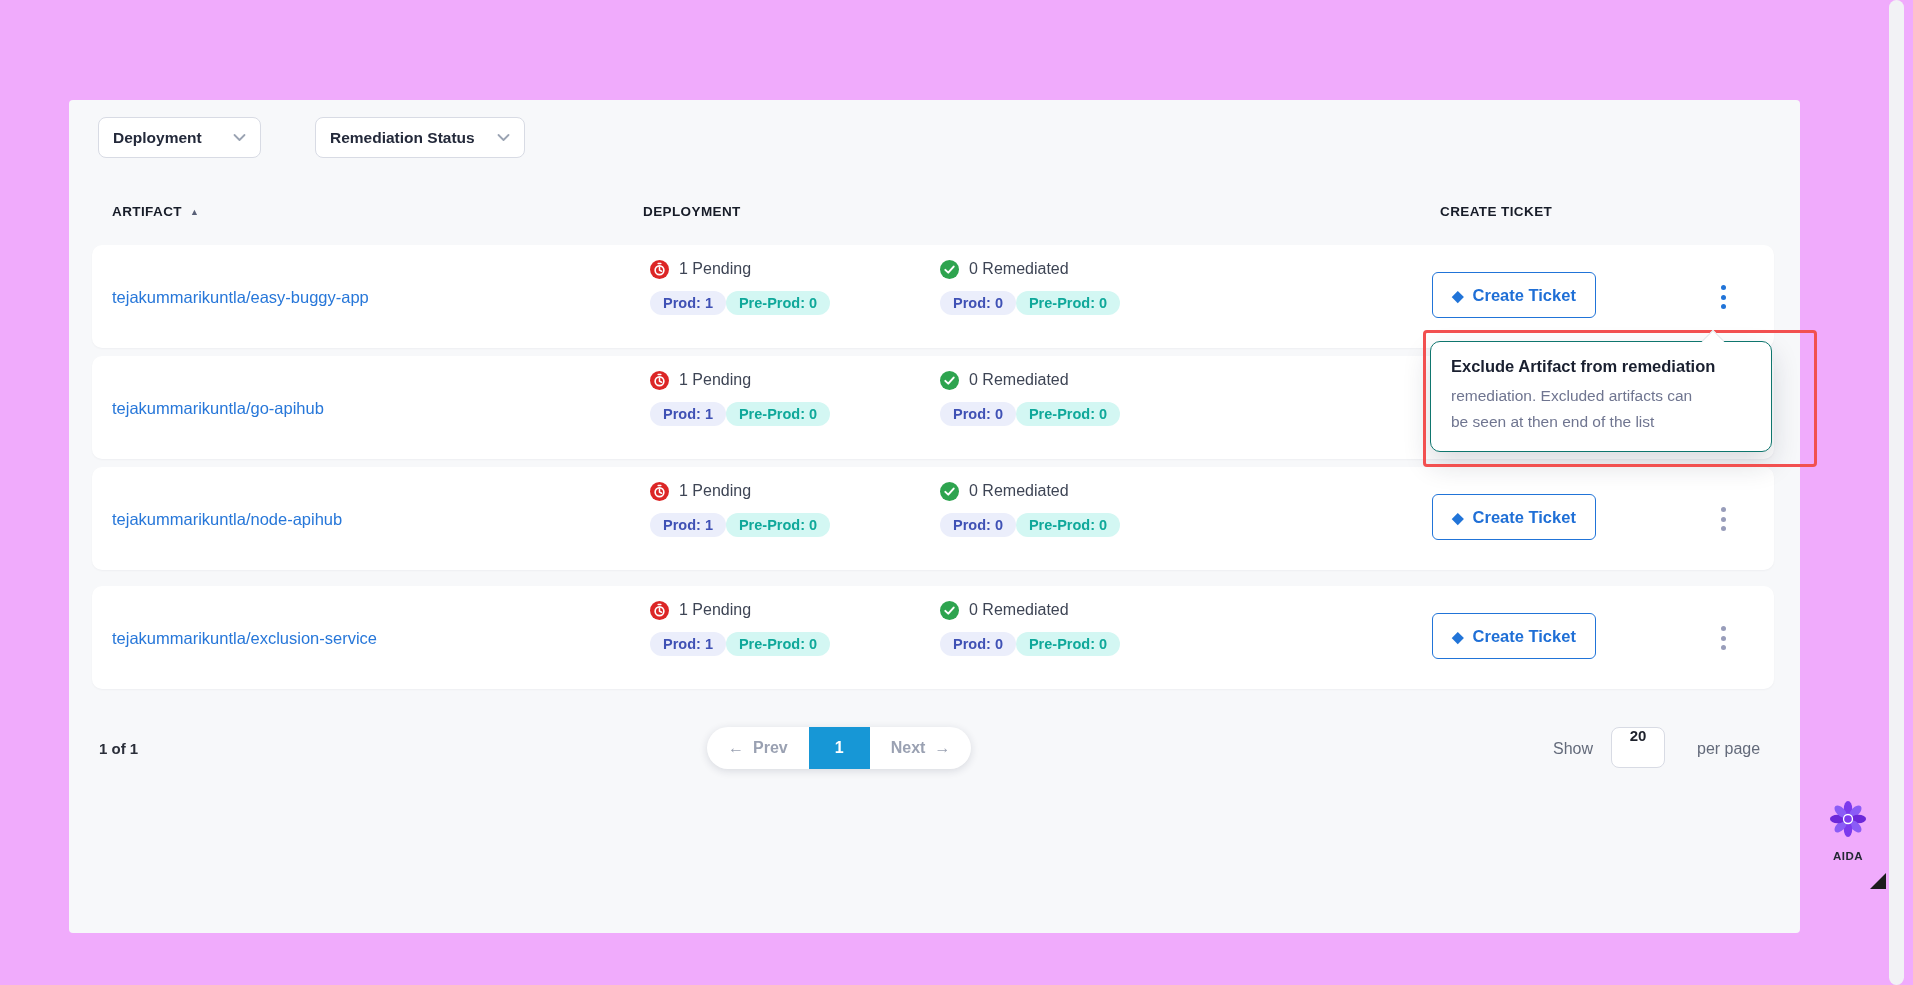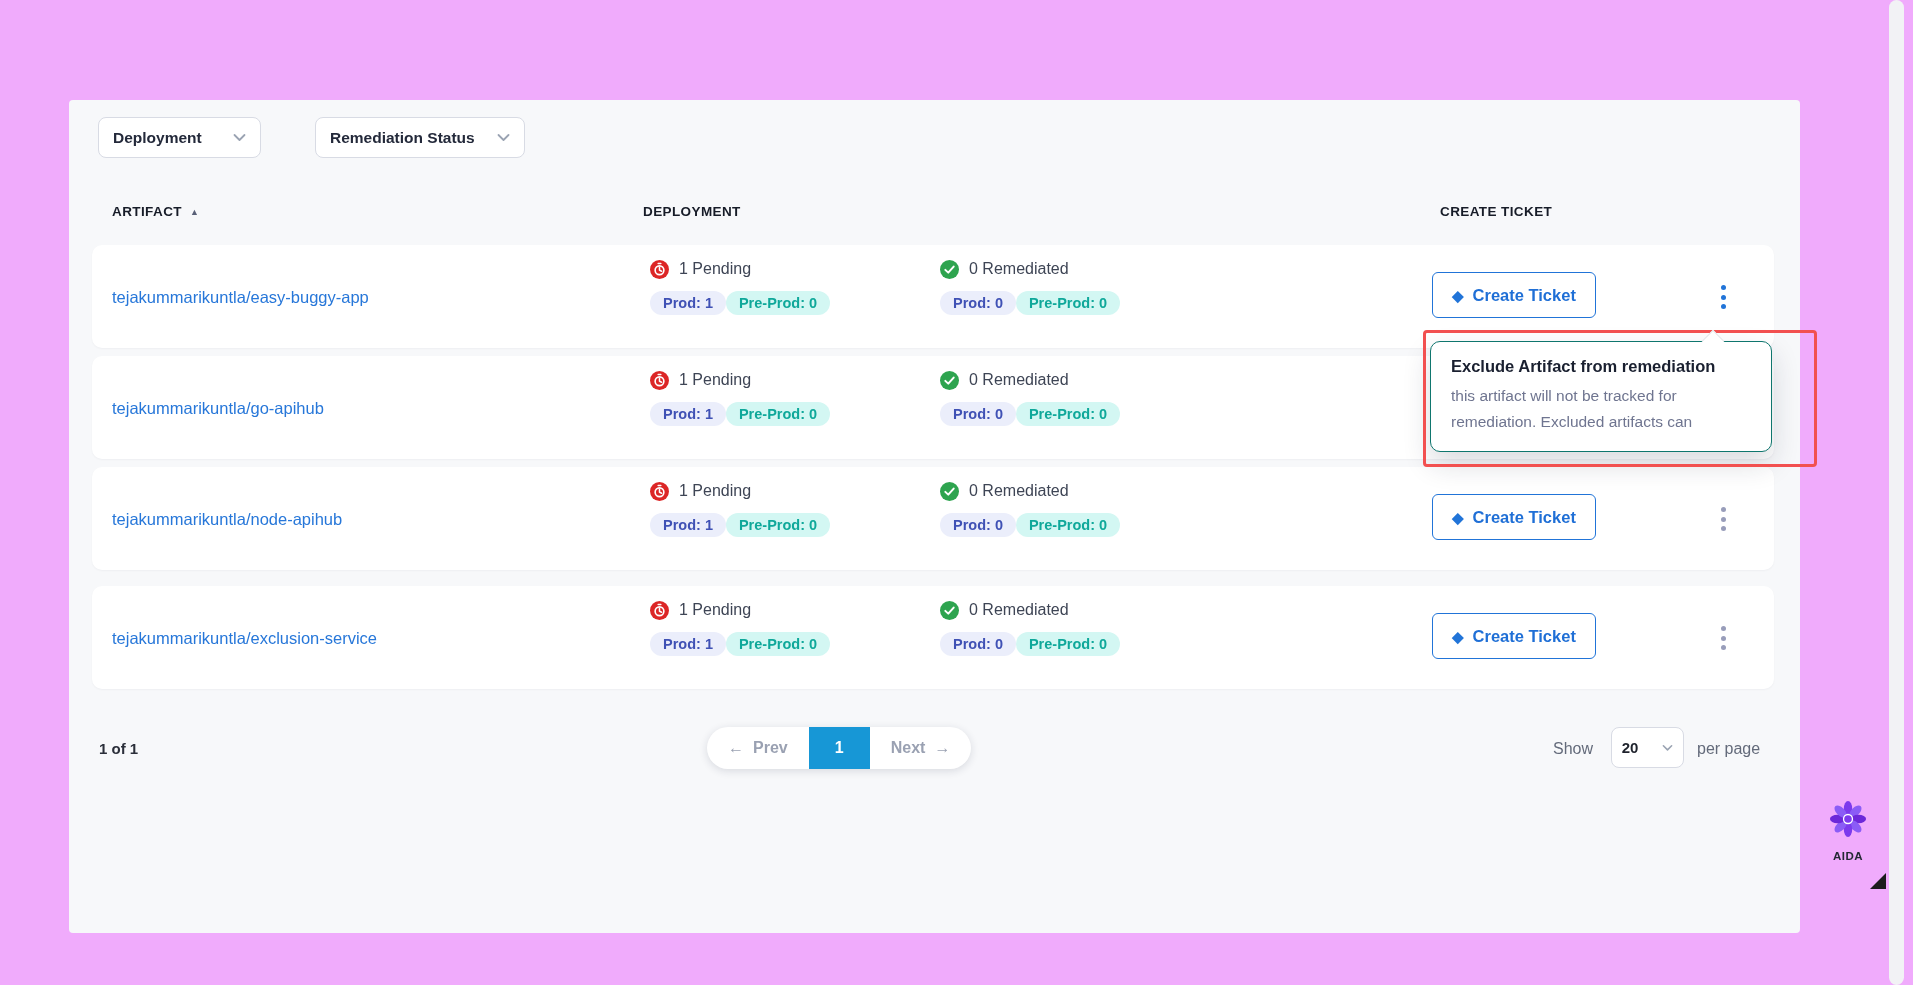--- a/index.html
+++ b/index.html
@@ -66,23 +66,23 @@
   .pag-summary { position:absolute; left:30px; top:640px; font-size:15px; font-weight:700; color:#2b2f3a; }
   .pager { position:absolute; left:638px; top:627px; height:42px; background:#ffffff;
            border-radius:21px; display:flex; align-items:stretch; overflow:hidden;
            box-shadow:0 2px 8px rgba(30,38,63,.14); }
   .pager-btn { display:flex; align-items:center; gap:9px; padding:0 21px; font-size:16px;
                font-weight:600; color:#9aa1b2; background:none; border:none; cursor:pointer; }
   .pager-page { width:61px; display:flex; align-items:center; justify-content:center;
                 background:#1797d6; color:#ffffff; font-size:16px; font-weight:700; cursor:pointer; }
   .show-label, .per-page-label { position:absolute; top:640px; font-size:16px; color:#636a7a; }
   .show-label { left:1484px; } .per-page-label { left:1628px; }
-  .size-select { position:absolute; left:1542px; top:627px; width:73px; height:41px;
+  .size-select { position:absolute; left:1542px; top:627px; width:54px; height:41px;
                  background:#ffffff; border:1px solid #d8dbe4; border-radius:8px;
-                 display:flex; align-items:center; justify-content:center; gap:24px; cursor:pointer; }
+                 display:flex; align-items:center; justify-content:center; gap:24px; cursor:pointer;flex-direction:column; }
   .size-select .val { font-size:15px; font-weight:700; color:#1e222c; }
 
   
   .scrollbar-track { position:absolute; left:1889px; top:0; width:15px; height:985px;
                      background:#f2f2f5; border-radius:8px; cursor:pointer; }
   .aida-widget { position:absolute; left:1822px; top:800px; width:52px; text-align:center; cursor:pointer; }
   .aida-label { font-size:11.5px; font-weight:600; letter-spacing:.5px; color:#232833; margin-top:12px; }
   .resize-handle { position:absolute; left:1870px; top:873px; width:16px; height:16px; cursor:nwse-resize; }
 
   .icon-svg { display:block; }
@@ -292,22 +292,22 @@
       <svg class="icon-svg" width="11" height="8" viewBox="0 0 12 8">
           <path d="M1.5 1.5 L6 6 L10.5 1.5" stroke="#9aa3b2" stroke-width="1.7" fill="none" stroke-linecap="round" stroke-linejoin="round"></path>
         </svg>
     </div>
     <div class="per-page-label">per page</div>
 
   </div>
 
   <div class="tooltip">
     <div class="tooltip-title">Exclude Artifact from remediation</div>
-    <div class="tooltip-line">this artifact will not be tracked for</div>
     <div class="tooltip-line">remediation. Excluded artifacts can</div>
+    <div class="tooltip-line">be seen at then end of the list</div>
   </div>
   <div class="highlight-box"></div>
   <div class="tooltip-caret"></div>
 
   <div class="scrollbar-track"></div>
 
   <div class="aida-widget">
     <svg class="icon-svg" width="38" height="38" viewBox="-20 -20 40 40" style="margin:0 auto;">
       <g>
         <ellipse cx="0" cy="-11" rx="4.4" ry="8" fill="#7c3aed"></ellipse>

